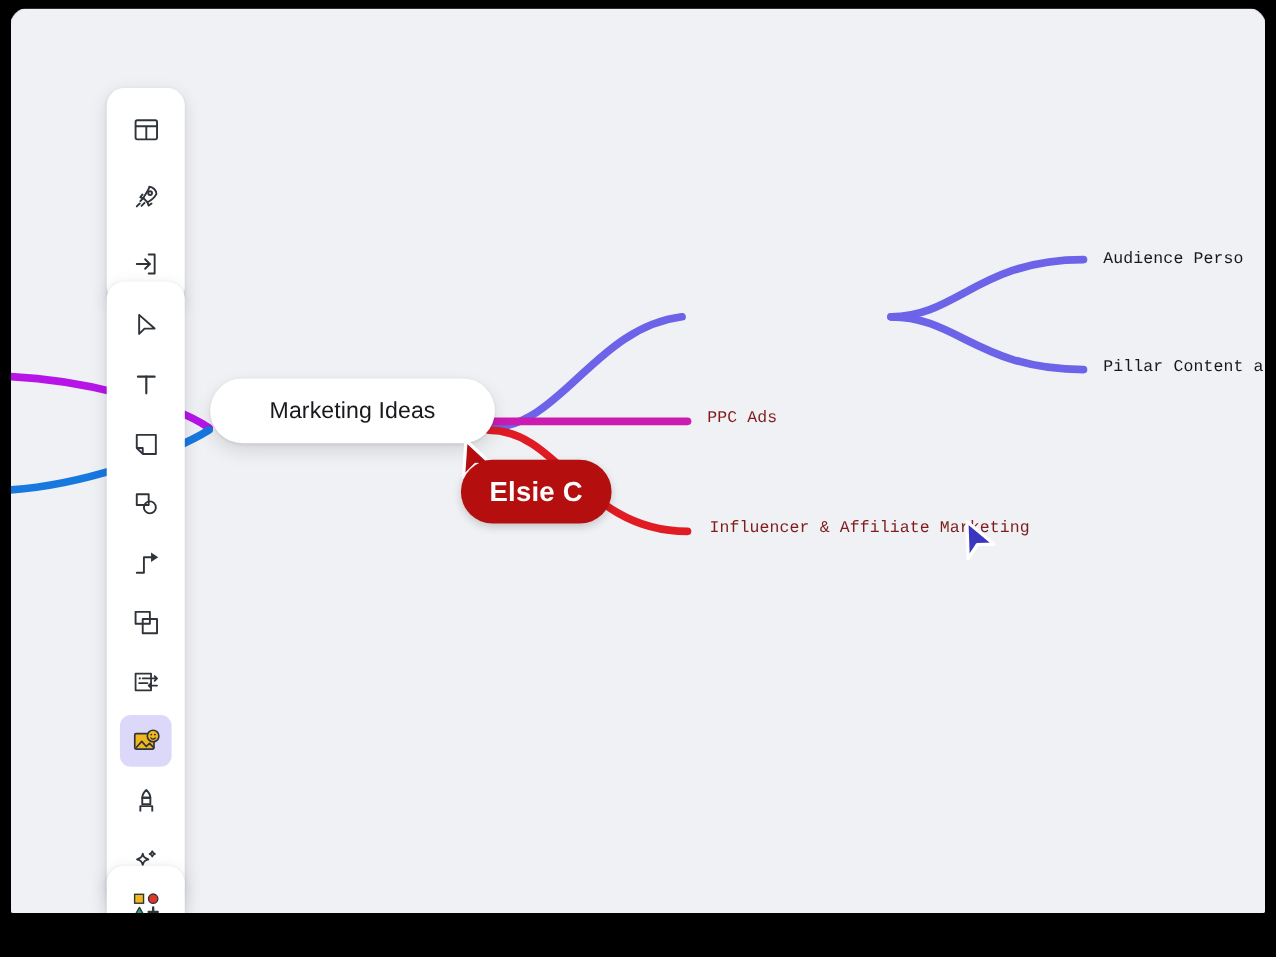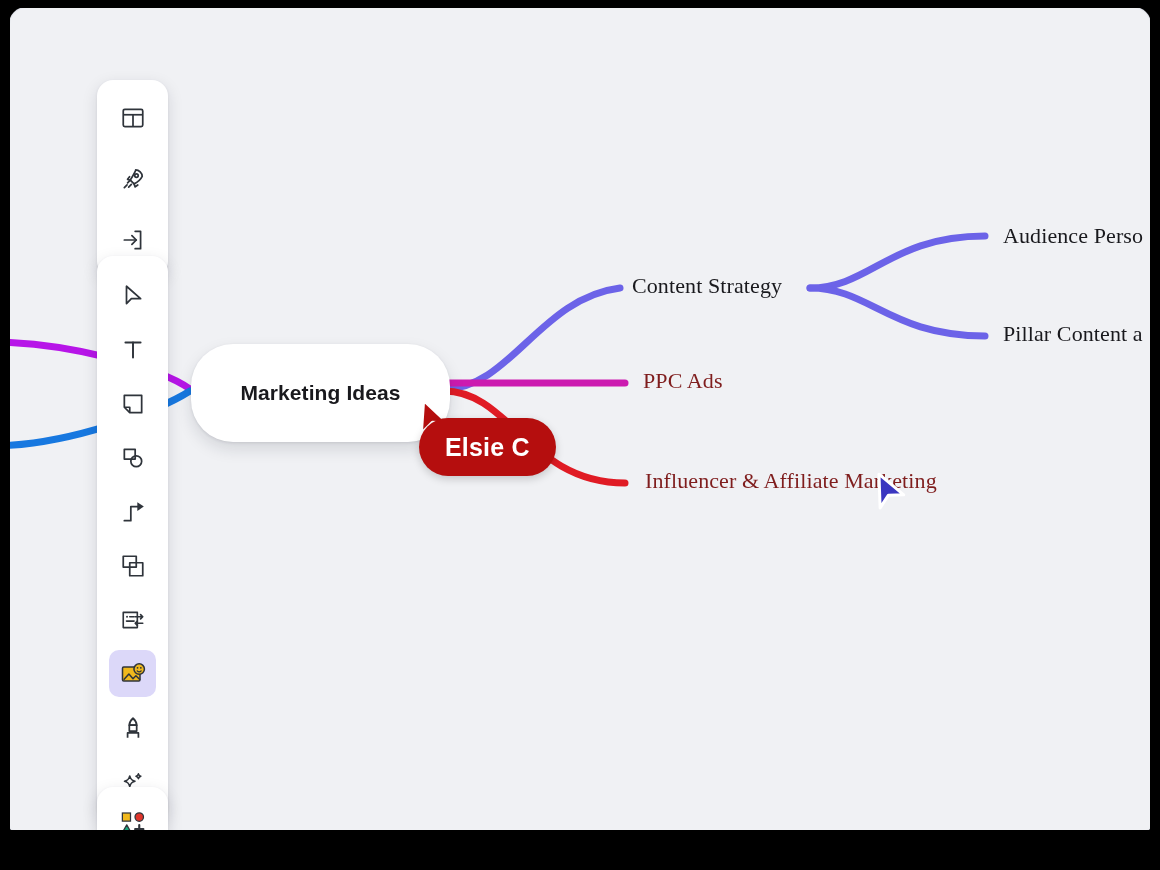--- a/index.html
+++ b/index.html
@@ -39,42 +39,41 @@
     left: 0;
     top: 0;
     width: 1140px;
     height: 822px;
     pointer-events: none;
   }
 
   
   .node-label {
     position: absolute;
-    font-family: Liberation Serif, serif;
-    font-size: 22px;
+    font-family: Liberation Mono, monospace;
+    font-size: 15px;
     line-height: 26px;
     color: #19191d;
     white-space: nowrap;
     letter-spacing: 0.1px;
   }
   .node-label.muted { color: #7f1d1d; }
 
   #root-node {
     position: absolute;
     left: 181px;
     top: 336px;
     width: 259px;
-    height: 98px;
+    height: 59px;
     background: #ffffff;
     border-radius: 42px;
     box-shadow: 0 7px 16px rgba(25,30,50,0.13), 0 1px 3px rgba(25,30,50,0.10);
     display: flex;
     align-items: center;
     justify-content: center;
-    font-weight: bold;
   }
   #root-node .node-text {
     font-size: 21px;
     color: #19191d;
     letter-spacing: 0.1px;
   }
 
   
   .cursor-flag {
     position: absolute;
@@ -197,21 +196,20 @@
 
       <path d="M 800 280 C 860 280 880 228 975 228" stroke="#6C63E8" stroke-width="7" fill="none" stroke-linecap="round"></path>
 
       <path d="M 800 280 C 860 280 880 328 975 328" stroke="#6C63E8" stroke-width="7" fill="none" stroke-linecap="round"></path>
     </svg>
 
     <div id="root-node">
       <span class="node-text">Marketing Ideas</span>
     </div>
 
-    <div class="node-label" style="left:622px; top:265px;">Content Strategy</div>
 
     <div class="node-label muted" style="left:633px; top:360px;">PPC Ads</div>
 
     <div class="node-label muted" style="left:635px; top:460px;">Influencer &amp; Affiliate Marketing</div>
 
     <div class="node-label" style="left:993px; top:215px;">Audience Perso</div>
 
     <div class="node-label" style="left:993px; top:313px;">Pillar Content a</div>
 
   </div>

